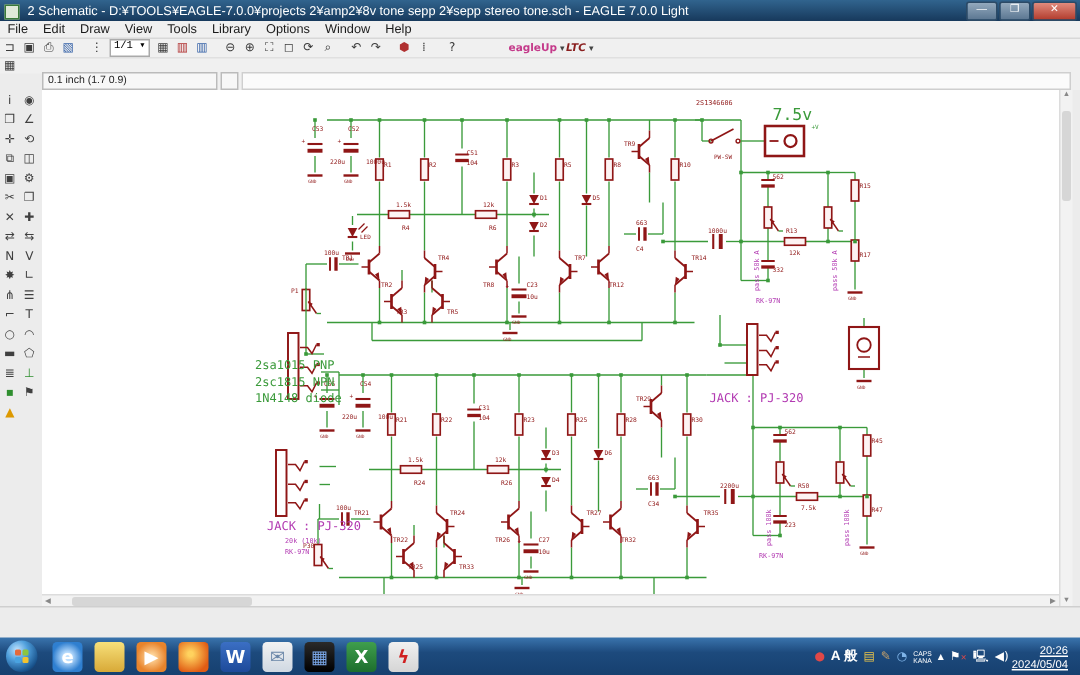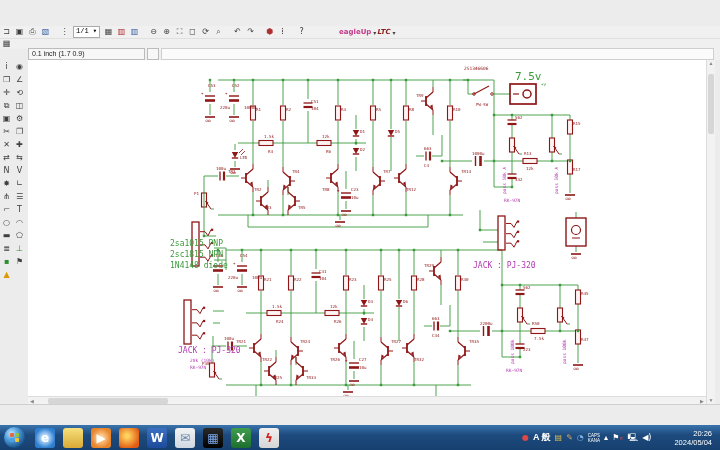--- a/index.html
+++ b/index.html
@@ -56,29 +56,49 @@
   #startorb{width:21px;height:21px;border-radius:50%;margin:0 6px 0 4px;
     background:radial-gradient(circle at 35% 30%,#bfe3ff 0%,#4f9fdc 35%,#175089 75%,#0c2f54 100%);
     position:relative;}
   #startorb .flag{position:absolute;left:6px;top:6px;width:9px;height:9px;display:grid;grid-template-columns:1fr 1fr;gap:1px;}
   #startorb .flag span{display:block;border-radius:1px;}
   .tb-icon{width:20px;height:20px;margin:0 4px;border-radius:3px;position:relative;}
   #tray{margin-left:auto;display:flex;align-items:center;color:#fff;}
   .tray-ico{font-size:8px;margin:0 2px;color:#fff;font-family:"DejaVu Sans",sans-serif;}
   #ime{font-size:9px;font-weight:bold;margin:0 2px;}
   #capskana{font-size:4.5px;line-height:5px;margin:0 2px;text-align:left;}
-  #clock{text-align:right;font-size:7.5px;line-height:9px;margin:0 8px 0 21px;}
+  #clock{text-align:right;font-size:7.5px;line-height:9px;margin:0 8px 0 0;text-decoration:underline;}
   svg text{font-family:"DejaVu Sans Mono","DejaVu Sans",monospace;}
 </style>
 </head>
 <body>
 
 <div id="screen">
 
-
+  <div id="titlebar">
+    <span class="appicon"></span>
+    <span>2 Schematic - D:¥TOOLS¥EAGLE-7.0.0¥projects 2¥amp2¥8v tone sepp 2¥sepp stereo tone.sch - EAGLE 7.0.0 Light</span>
+    <div id="win-controls">
+      <div class="winbtn">—</div>
+      <div class="winbtn">❐</div>
+      <div class="winbtn close">✕</div>
+    </div>
+  </div>
+
+  <div id="menubar">
+      <div class="menu-item">File</div>
+      <div class="menu-item">Edit</div>
+      <div class="menu-item">Draw</div>
+      <div class="menu-item">View</div>
+      <div class="menu-item">Tools</div>
+      <div class="menu-item">Library</div>
+      <div class="menu-item">Options</div>
+      <div class="menu-item">Window</div>
+      <div class="menu-item">Help</div>
+    </div>
 
   <div id="toolbar">
       <div class="tbtn" style="color: rgb(59, 59, 59);">⊐</div>
       <div class="tbtn" style="color: rgb(59, 59, 59);">▣</div>
       <div class="tbtn" style="color: rgb(59, 59, 59);">⎙</div>
       <div class="tbtn" style="color: rgb(55, 99, 168);">▧</div>
       <div class="tsep"></div>
       <div class="tbtn" style="color: rgb(59, 59, 59);">⋮</div>
       <div id="zoomsel">1/1 ▾</div>
       <div class="tbtn" style="color: rgb(59, 59, 59);">▦</div>

